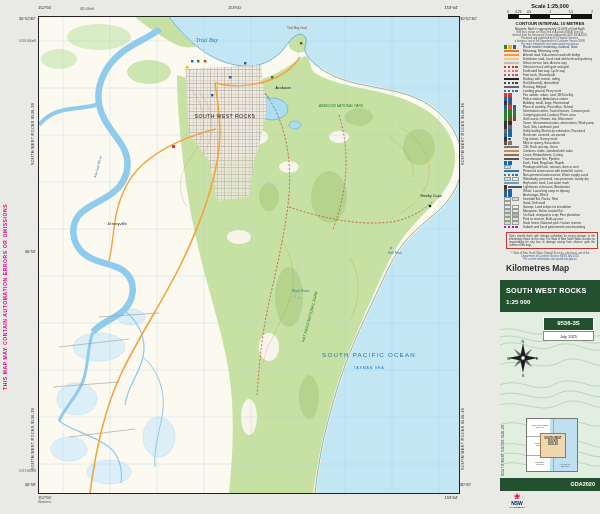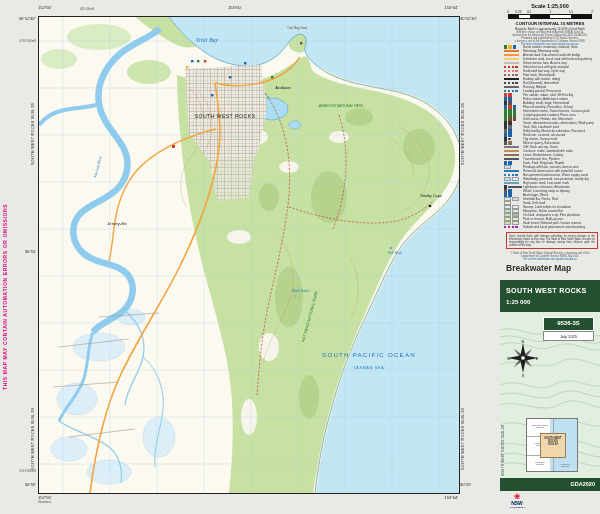--- a/index.html
+++ b/index.html
@@ -578,21 +578,21 @@
         </div>
       </div>
 
     <div class="warnbox">Users should check with relevant authorities for recent changes to the information shown on this map. The State of New South Wales accepts no responsibility for any loss or damage arising from reliance upon the content of this map.</div>
     <div class="copyright">
       <div>© State of New South Wales (Spatial Services, a business unit of the</div>
       <div>Department of Customer Service NSW) July 2025</div>
       <div style="color:#1a63ad">For current information visit spatial.nsw.gov.au</div>
     </div>
 
-    <div class="topo-head">Breakwater Map</div>
+    <div class="topo-head">Kilometres Map</div>
 
     <div class="title-block">
       <div class="t1">SOUTH WEST ROCKS</div>
       <div class="t2">1:25 000</div>
     </div>
 
     <div class="texture">
       <svg width="100" height="166" viewBox="0 0 100 166" style="position:absolute;left:0;top:0">
         <rect width="100" height="166" fill="#e2efe0"></rect>
         <g fill="none" stroke="#a9cfa7" stroke-width="0.7">

